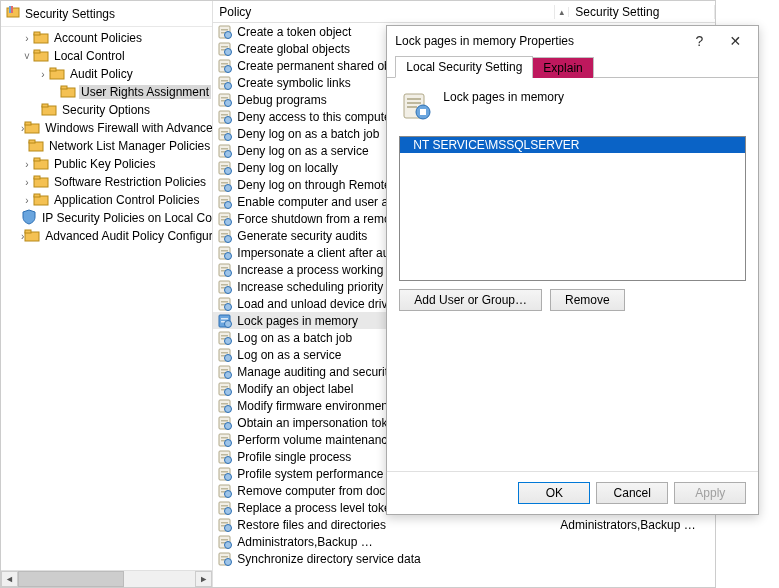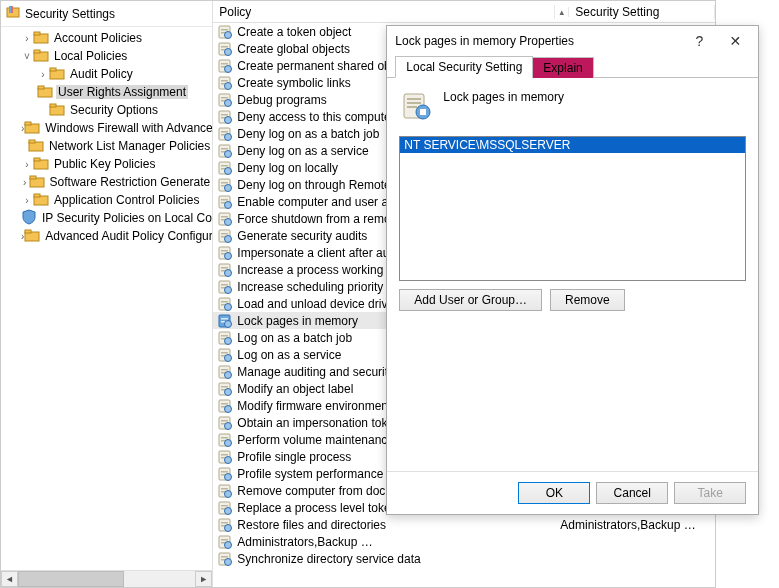--- a/index.html
+++ b/index.html
@@ -34,21 +34,21 @@
 .titlebar{display:flex;align-items:center;height:30px;padding:0 8px;gap:6px}
 .titlebar .title{flex:1}
 .titlebar .ctrl{width:30px;text-align:center;font-size:14px;color:#333;cursor:default}
 .tabs{display:flex;padding:0 8px;border-bottom:1px solid #c0c0c0;height:22px;align-items:flex-end}
 .tab{padding:3px 10px;border:1px solid #c0c0c0;border-bottom:none;margin-right:-1px;background:#be185d;position:relative;top:1px}
 .tab.active{background:#fff;border-bottom:1px solid #fff}
 .dlg-body{flex:1;padding:8px 12px;display:flex;flex-direction:column}
 .policy-row{display:flex;align-items:flex-start;gap:10px;padding:4px 0 14px 2px}
 .policy-row .picon{width:32px;height:32px}
 .listbox{border:1px solid #888;height:145px;background:#fff;overflow:hidden}
-.listbox .lbitem{height:16px;padding:1px 4px}
+.listbox .lbitem{height:16px;padding:1px 13px}
 .listbox .lbitem.sel{background:#0a63c6;color:#fff}
 .dlg-btns{display:flex;gap:8px;padding:8px 0 0 0}
 .dlg-btns .btn{border:1px solid #adadad;background:linear-gradient(#f5f5f5,#e8e8e8);height:22px;padding:0 14px;min-width:92px;text-align:center}
 .footer-btns{display:flex;justify-content:flex-end;gap:6px;padding:10px 12px;border-top:1px solid #e0e0e0}
 .footer-btns .btn{border:1px solid #adadad;background:linear-gradient(#f5f5f5,#e8e8e8);height:22px;width:72px;text-align:center}
 .footer-btns .btn.default{border:1px solid #0078d7;outline:1px solid #0078d7;outline-offset:-1px}
 .footer-btns .btn.disabled{color:#a0a0a0}
 
 
 .folder-icon,.shield-icon,.scroll-icon,.scroll-icon-sel,.policy-lg-icon,.root-icon{display:inline-block}
@@ -77,39 +77,39 @@
               <rect x="1" y="3" width="6" height="3" fill="#f4c153" stroke="#b88918"></rect>
             </svg></span>
           <span class="lbl">Account Policies</span>
         </div>
         <div class="tree-item" style="padding-left: 20px;">
           <span class="toggle">˅</span>
           <span style="margin-right: 3px;"><svg width="16" height="16">
               <rect x="1" y="5" width="14" height="9" fill="#f4c153" stroke="#b88918"></rect>
               <rect x="1" y="3" width="6" height="3" fill="#f4c153" stroke="#b88918"></rect>
             </svg></span>
-          <span class="lbl">Local Policies</span>
+          <span class="lbl">Local Control</span>
         </div>
         <div class="tree-item" style="padding-left: 36px;">
           <span class="toggle">›</span>
           <span style="margin-right: 3px;"><svg width="16" height="16">
               <rect x="1" y="5" width="14" height="9" fill="#f4c153" stroke="#b88918"></rect>
               <rect x="1" y="3" width="6" height="3" fill="#f4c153" stroke="#b88918"></rect>
             </svg></span>
           <span class="lbl">Audit Policy</span>
         </div>
-        <div class="tree-item selected" style="padding-left: 24px; align-items: center;">
+        <div class="tree-item selected" style="padding-left: 47px; align-items: center;">
           <span class="toggle"></span>
           <span style="margin-right: 3px;"><svg width="16" height="16">
               <rect x="1" y="5" width="14" height="9" fill="#f4c153" stroke="#b88918"></rect>
               <rect x="1" y="3" width="6" height="3" fill="#f4c153" stroke="#b88918"></rect>
             </svg></span>
           <span class="lbl">User Rights Assignment</span>
         </div>
-        <div class="tree-item" style="padding-left: 36px;">
+        <div class="tree-item" style="padding-left: 28px;">
           <span class="toggle"></span>
           <span style="margin-right: 3px;"><svg width="16" height="16">
               <rect x="1" y="5" width="14" height="9" fill="#f4c153" stroke="#b88918"></rect>
               <rect x="1" y="3" width="6" height="3" fill="#f4c153" stroke="#b88918"></rect>
             </svg></span>
           <span class="lbl">Security Options</span>
         </div>
         <div class="tree-item" style="padding-left: 20px;">
           <span class="toggle">›</span>
           <span style="margin-right: 3px;"><svg width="16" height="16">
@@ -133,21 +133,21 @@
               <rect x="1" y="3" width="6" height="3" fill="#f4c153" stroke="#b88918"></rect>
             </svg></span>
           <span class="lbl">Public Key Policies</span>
         </div>
         <div class="tree-item" style="padding-left: 20px;">
           <span class="toggle">›</span>
           <span style="margin-right: 3px;"><svg width="16" height="16">
               <rect x="1" y="5" width="14" height="9" fill="#f4c153" stroke="#b88918"></rect>
               <rect x="1" y="3" width="6" height="3" fill="#f4c153" stroke="#b88918"></rect>
             </svg></span>
-          <span class="lbl">Software Restriction Generate</span>
+          <span class="lbl">Software Restriction Policies</span>
         </div>
         <div class="tree-item" style="padding-left: 20px;">
           <span class="toggle">›</span>
           <span style="margin-right: 3px;"><svg width="16" height="16">
               <rect x="1" y="5" width="14" height="9" fill="#f4c153" stroke="#b88918"></rect>
               <rect x="1" y="3" width="6" height="3" fill="#f4c153" stroke="#b88918"></rect>
             </svg></span>
           <span class="lbl">Application Control Policies</span>
         </div>
         <div class="tree-item" style="padding-left: 20px;">
@@ -532,18 +532,18 @@
           </div>
         <div class="dlg-btns">
           <button class="btn">Add User or Group…</button>
           <button class="btn" style="min-width:72px">Remove</button>
         </div>
         <div style="flex:1"></div>
       </div>
       <div class="footer-btns">
         <button class="btn default">OK</button>
         <button class="btn">Cancel</button>
-        <button class="btn disabled">Take</button>
+        <button class="btn disabled">Apply</button>
       </div>
     </div>
   </div>
 
 </div>
 
 </body></html>

